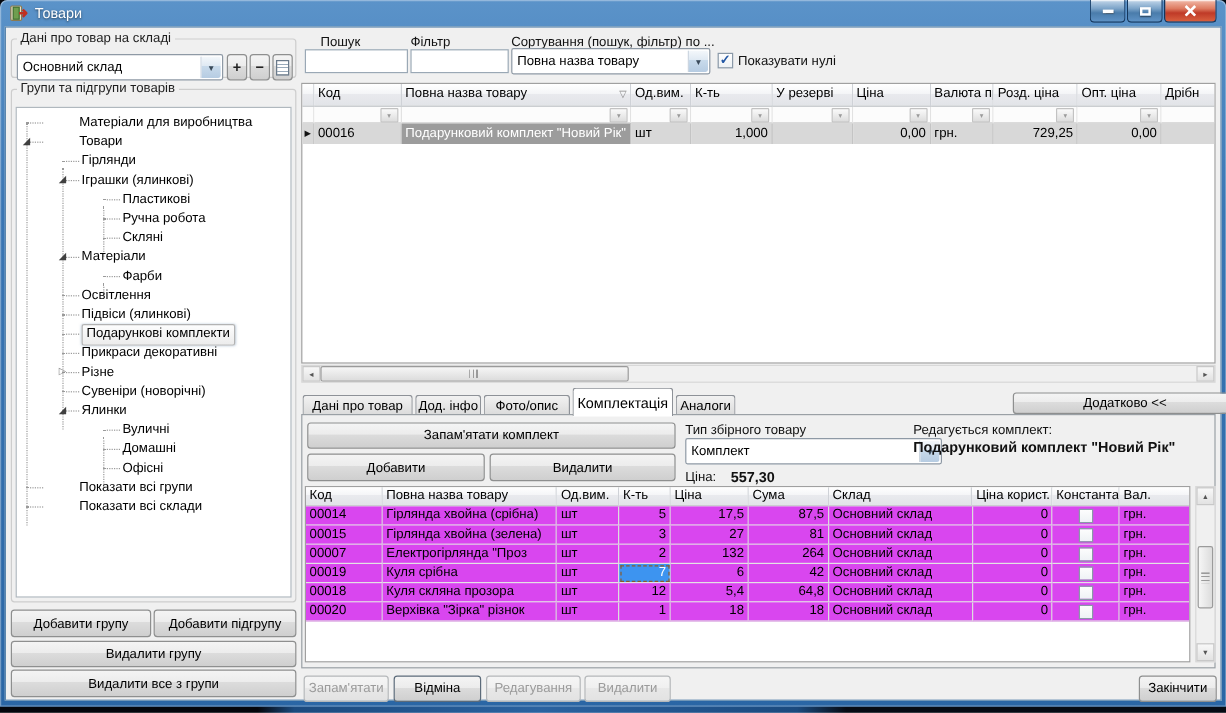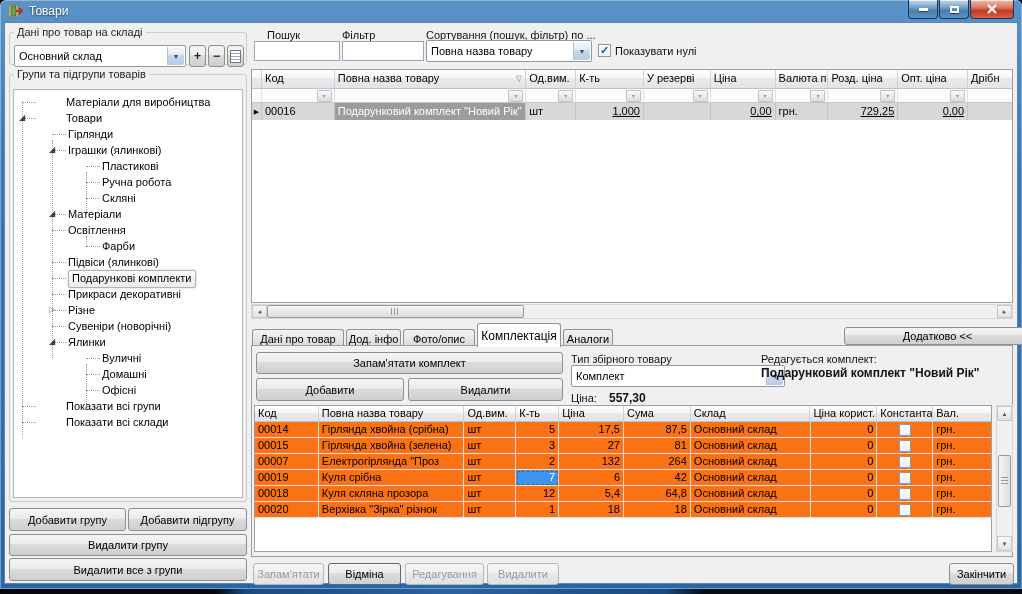--- a/index.html
+++ b/index.html
@@ -70,21 +70,21 @@
   .prow{display:flex;}
   .hcell{box-sizing:border-box;border-right:1px solid #cfd2d7;border-bottom:1px solid #bfc2c6;
     background:linear-gradient(#ffffff,#f4f5f7 45%,#e9eaee 46%,#e2e4e8);
     font-size:11px;padding:2px 3px;height:19px;white-space:nowrap;overflow:hidden;position:relative;}
   .fcell{box-sizing:border-box;border-right:1px solid #e2e2e2;border-bottom:1px solid #c6c6c6;background:#fcfcfc;height:14px;
     display:flex;align-items:center;justify-content:flex-end;padding:1px 2px;}
   .farr{width:13px;height:10px;border:1px solid #c2c2c2;border-radius:1px;background:linear-gradient(#fafafa,#dddddd);
     font-size:6px;color:#9a9a9a;display:flex;align-items:center;justify-content:center;}
   .dcell{box-sizing:border-box;border-right:1px solid #c4c4c4;height:17px;line-height:16px;font-size:11px;
     padding:0 3px;white-space:nowrap;overflow:hidden;background:#d8d8d8;}
-  .dcell.num{text-align:right;text-decoration:underline;}
+  .dcell.num{text-align:right;}
   .dcell.namehl{background:#9c9c9c;color:#fff;}
   .marker{display:flex;align-items:center;justify-content:center;font-size:7px;color:#111;padding:0;}
   .sortg{position:absolute;right:3px;top:4px;font-size:8px;color:#8a8a8a;}
   
   .hscroll{position:absolute;background:#f0f0f0;border:1px solid #d8d8d8;box-sizing:border-box;}
   .sarr{position:absolute;top:0;bottom:0;width:15px;display:flex;align-items:center;justify-content:center;
     font-size:7px;color:#555;background:linear-gradient(#f8f8f8,#e2e2e2);border:1px solid #c8c8c8;box-sizing:border-box;}
   .sthumb{position:absolute;top:0;bottom:0;border:1px solid #9a9a9a;border-radius:2px;
     background:linear-gradient(#f6f6f6,#dcdcdc);display:flex;align-items:center;justify-content:center;}
   .hgrip{width:9px;height:7px;background:repeating-linear-gradient(90deg,#9a9a9a 0 1px,transparent 1px 3px);}
@@ -99,21 +99,21 @@
     background:linear-gradient(#f2f2f2,#e7e7e7 45%,#d9d9d9);display:flex;align-items:center;justify-content:center;
     font-size:11px;box-sizing:border-box;z-index:1;}
   .tab.active{height:24px;background:#fff;z-index:3;font-size:12px;}
   .tabpanel{position:absolute;border:1px solid #9aa0a5;background:#f0f0f0;box-sizing:border-box;z-index:2;}
   
   .cgrid{position:absolute;background:#fff;border:1px solid #a0a0a0;box-sizing:border-box;overflow:hidden;z-index:3;}
   .chcell{box-sizing:border-box;border-right:1px solid #cfd2d7;border-bottom:1px solid #bfc2c6;
     background:linear-gradient(#ffffff,#f4f5f7 45%,#e9eaee 46%,#e2e4e8);
     font-size:11px;padding:1px 3px;height:16px;white-space:nowrap;overflow:hidden;}
   .ccell{box-sizing:border-box;border-right:1px solid #dcdcdc;border-bottom:1px solid #e3e3e3;height:16px;line-height:15px;
-    font-size:11px;padding:0 3px;white-space:nowrap;overflow:hidden;background:#f97316;}
+    font-size:11px;padding:0 3px;white-space:nowrap;overflow:hidden;background:#d946ef;}
   .ccell.num{text-align:right;}
   .ccell.center{display:flex;align-items:center;justify-content:center;padding:0;}
   .ccell.selcell{background:#3d94f0;color:#fff;outline:1px dashed #8a5a2b;outline-offset:-2px;}
   
   .bold{font-weight:bold;font-size:12px;}
   .docicon{width:9px;height:11px;border:1px solid #6a7a8a;background:
     repeating-linear-gradient(#fff 0 2px,#9ab 2px 3px);}
   .appicon{width:16px;height:16px;}
 </style>
 </head>
@@ -190,25 +190,25 @@
         <div class="ti l2">
             <span class="tlabel">Ручна робота</span>
           </div>
         <div class="ti l2">
             <span class="tlabel">Скляні</span>
           </div>
         <div class="ti l1">
             <span class="exp">◢</span>
             <span class="tlabel">Матеріали</span>
           </div>
+        <div class="ti l2">
+            <span class="tlabel">Фарби</span>
+          </div>
         <div class="ti l1">
             <span class="tlabel">Освітлення</span>
-          </div>
-        <div class="ti l2">
-            <span class="tlabel">Фарби</span>
           </div>
         <div class="ti l1">
             <span class="tlabel">Підвіси (ялинкові)</span>
           </div>
         <div class="ti l1">
             <span class="tlabel selected">Подарункові комплекти</span>
           </div>
         <div class="ti l1">
             <span class="tlabel">Прикраси декоративні</span>
           </div>

